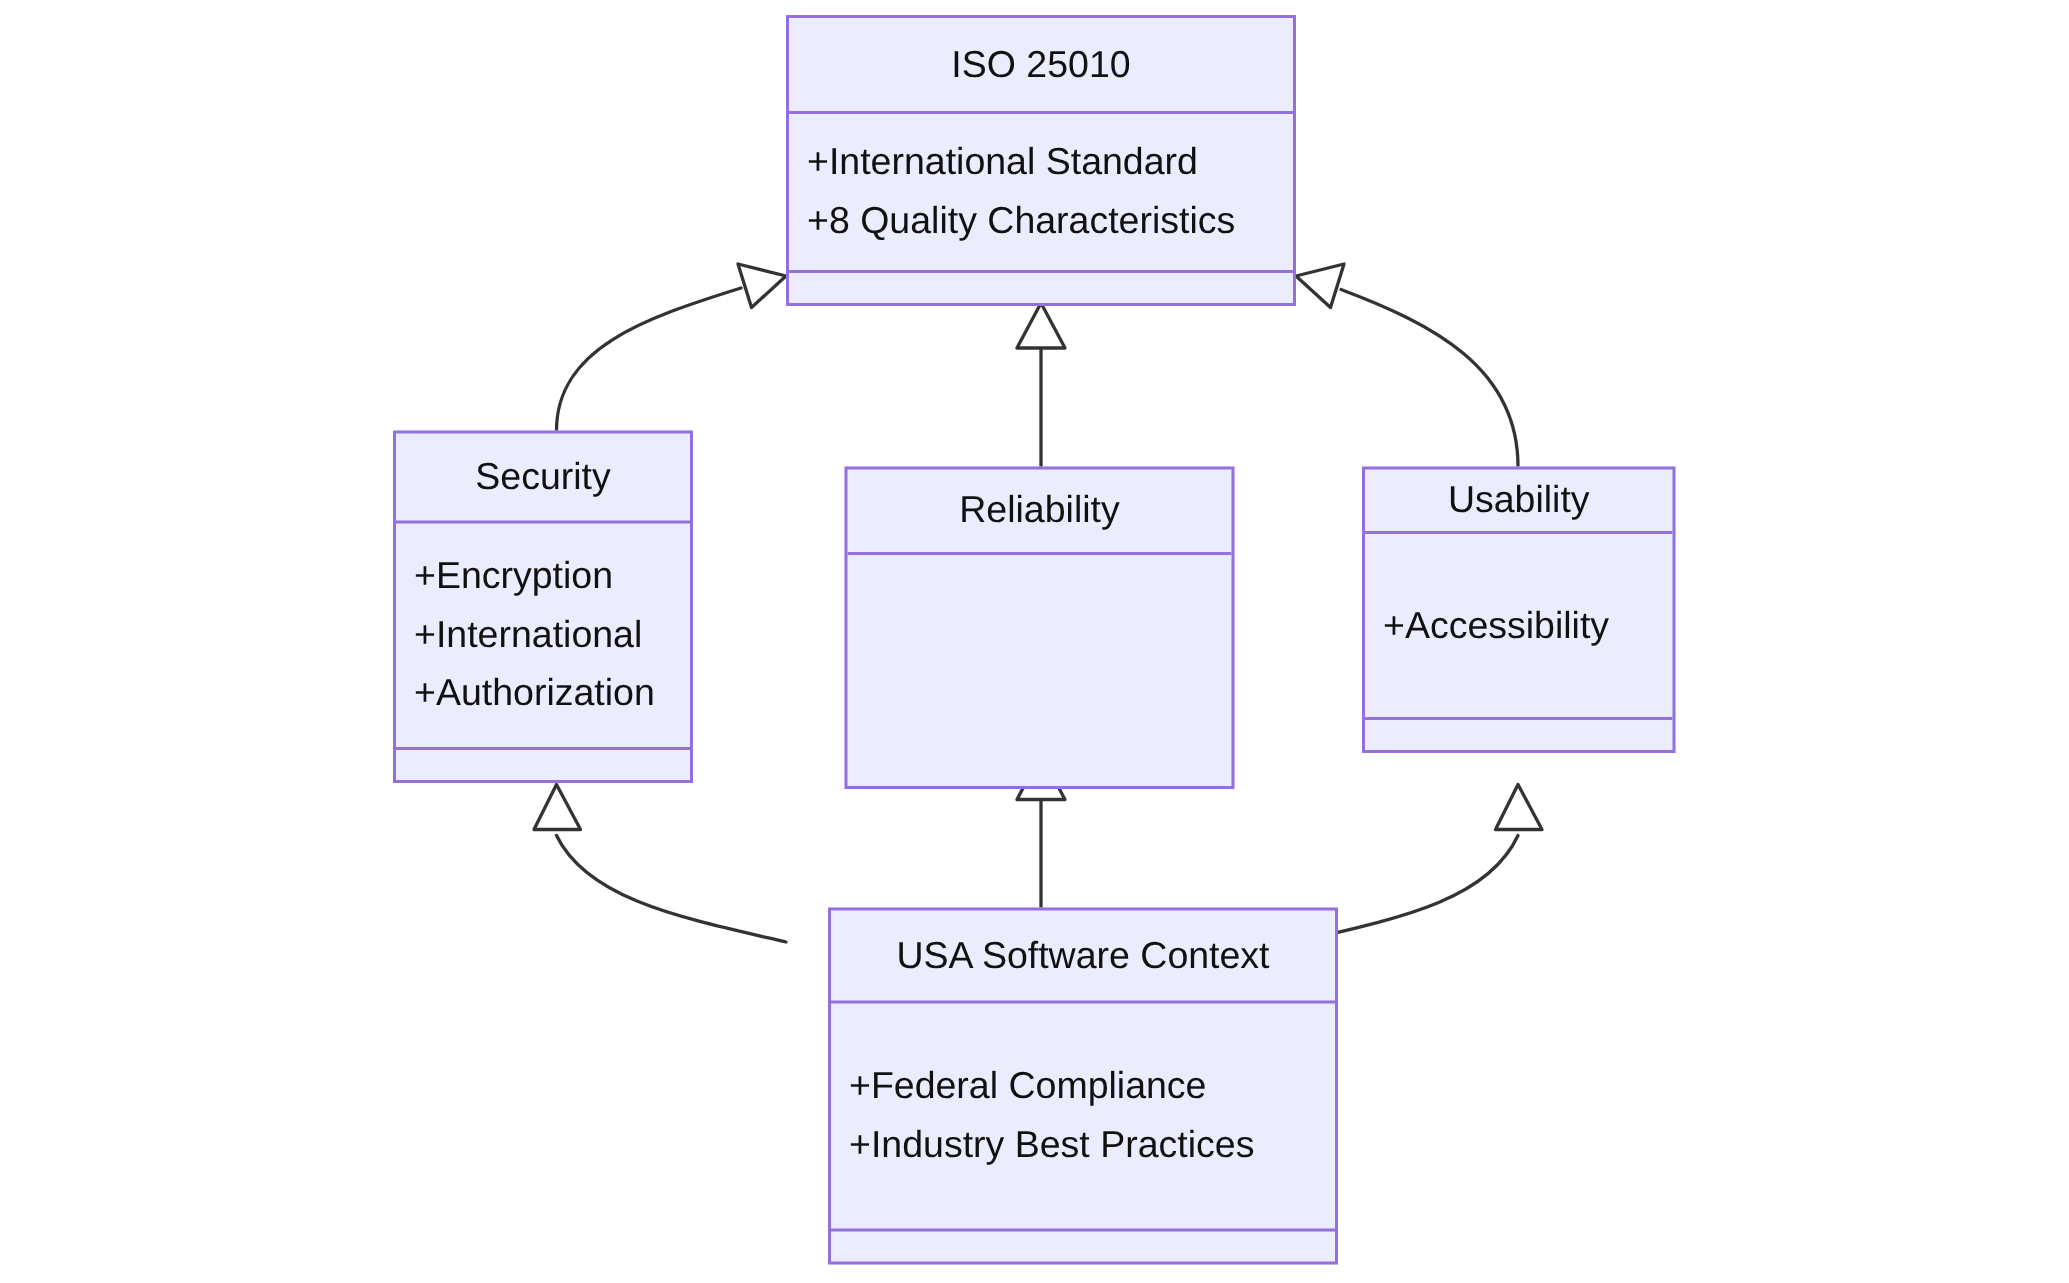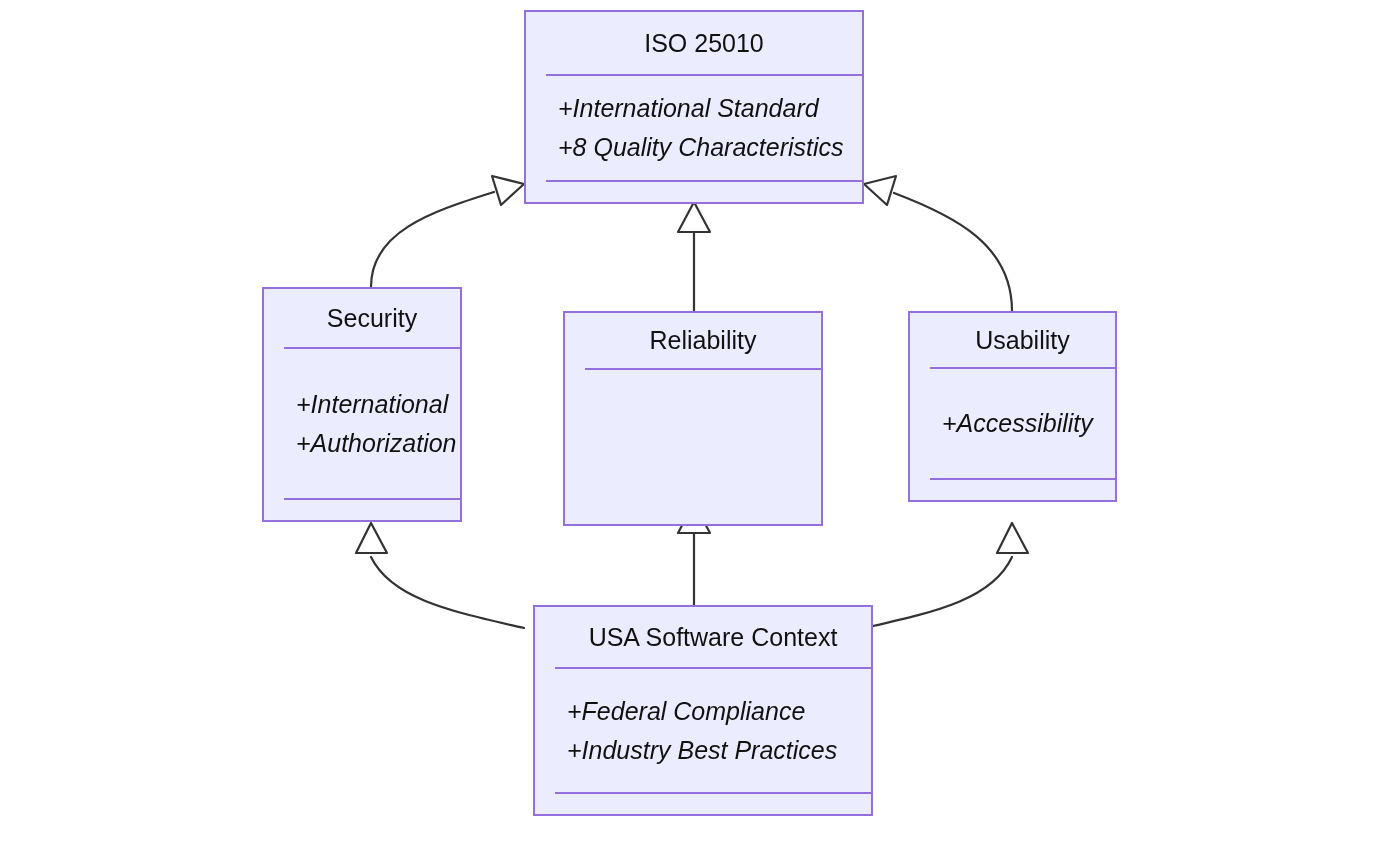--- a/index.html
+++ b/index.html
@@ -26,21 +26,20 @@
     height: 855px;
     pointer-events: none;
   }
   .uml-class {
     position: absolute;
     box-sizing: border-box;
     background: #ececff;
     border: 2px solid #9370db;
     display: flex;
     flex-direction: column;
-    padding-left: 20px;
   }
   .class-title {
     box-sizing: border-box;
     text-align: center;
     color: #111111;
     font-size: 25px;
     line-height: 1;
     display: flex;
     align-items: center;
     justify-content: center;
@@ -54,38 +53,37 @@
     flex-direction: column;
     justify-content: center;
     padding: 6px 12px 6px 12px;
   }
   .attr-row {
     color: #111111;
     font-size: 25px;
     line-height: 1;
     padding: 7px 0 7px 0;
     white-space: nowrap;
-    font-style: italic;
   }
   .class-methods {
     box-sizing: border-box;
     height: 20px;
     flex: 0 0 auto;
   }
 
   
   #node-iso      { left: 524px; top: 10px;  width: 340px; height: 194px; }
   #node-iso      .class-title { height: 64px; }
   #node-security { left: 262px; top: 287px; width: 200px; height: 235px; }
   #node-security .class-title { height: 60px; }
   #node-reliability { left: 563px; top: 311px; width: 260px; height: 215px; }
   #node-reliability .class-title { height: 57px; }
   #node-usability   { left: 908px; top: 311px; width: 209px; height: 191px; }
-  #node-usability   .class-title { height: 56px; }
-  #node-usa      { left: 533px; top: 605px; width: 340px; height: 211px; }
+  #node-usability   .class-title { height: 43px; }
+  #node-usa      { left: 552px; top: 605px; width: 340px; height: 238px; }
   #node-usa      .class-title { height: 62px; }
 </style>
 </head>
 <body>
 
 <div id="canvas">
 
   <svg id="edge-layer" viewBox="0 0 1379 855" width="1379" height="855">
 
     <path d="M 371 287 C 371 232 430 212 494 192" fill="none" stroke="#333333" stroke-width="2.2" stroke-linecap="round"></path>
@@ -112,20 +110,21 @@
     <div class="class-attrs">
       <div class="attr-row">+International Standard</div>
       <div class="attr-row">+8 Quality Characteristics</div>
     </div>
     <div class="class-methods"></div>
   </div>
 
   <div class="uml-class" id="node-security">
     <div class="class-title">Security</div>
     <div class="class-attrs">
+      <div class="attr-row">+Encryption</div>
       <div class="attr-row">+International</div>
       <div class="attr-row">+Authorization</div>
     </div>
     <div class="class-methods"></div>
   </div>
 
   <div class="uml-class" id="node-reliability">
     <div class="class-title">Reliability</div>
     <div class="class-methods"></div>
   </div>

